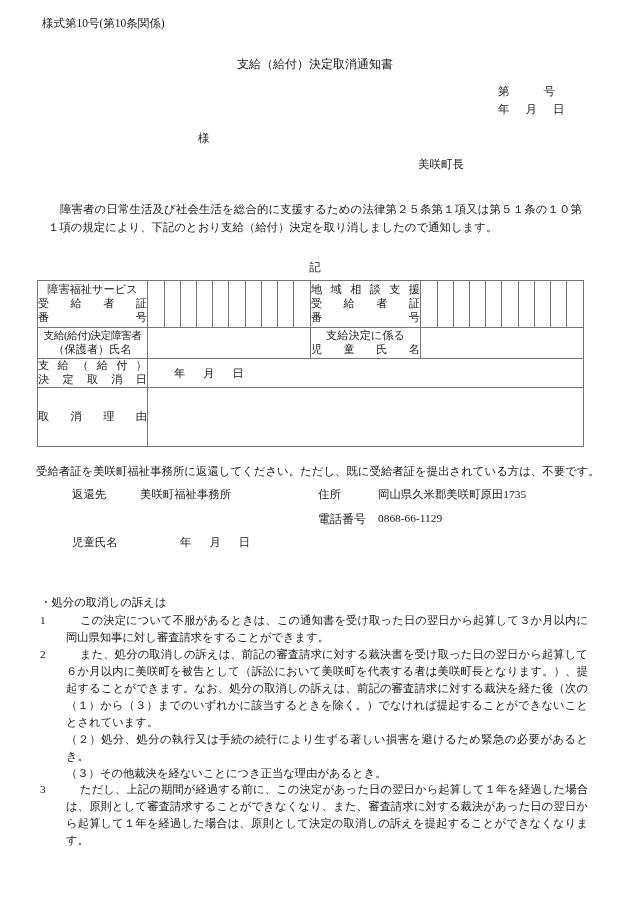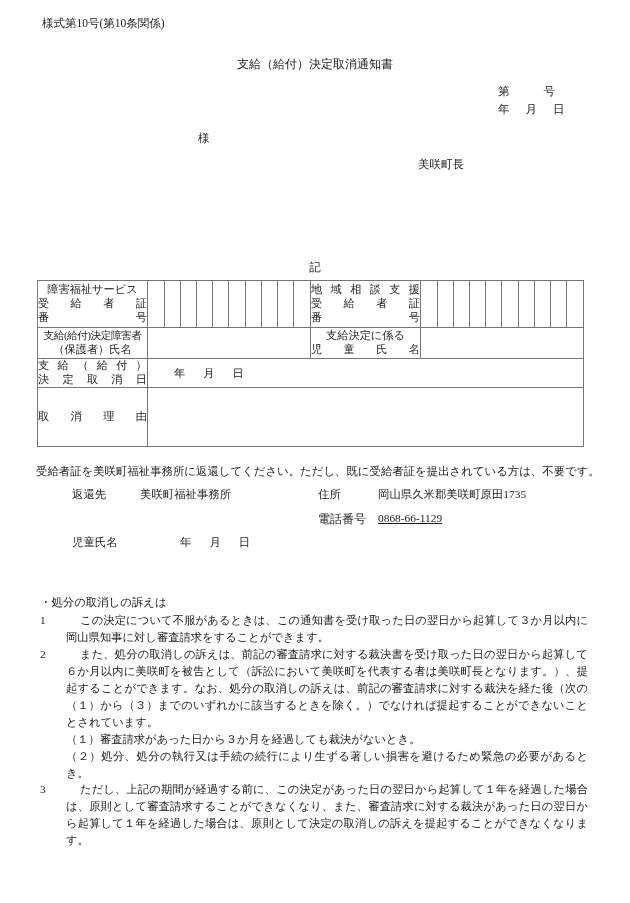--- a/index.html
+++ b/index.html
@@ -112,21 +112,21 @@
   .row-reason td { height: 58px; }
 
   
   .ret-note { left: 36px; top: 466px; font-size: 11.4px; }
 
   .ret-label1 { left: 72px;  top: 489px; font-size: 11.4px; }
   .ret-value1 { left: 140px; top: 489px; font-size: 11.4px; }
   .ret-addr-l { left: 318px; top: 489px; font-size: 11.4px; }
   .ret-addr-v { left: 378px; top: 489px; font-size: 11.4px; }
   .ret-tel-l  { left: 318px; top: 513px; font-size: 12px; }
-  .ret-tel-v  { left: 378px; top: 513px; font-size: 11.4px; text-decoration: underline; }
+  .ret-tel-v  { left: 378px; top: 513px; font-size: 11.4px; }
   .ret-lim-l  { left: 72px;  top: 537px; font-size: 11.4px; }
   .ret-lim-v  { left: 180px; top: 537px; font-size: 11.4px; }
   .ret-lim-v .g { display: inline-block; width: 18px; }
 
   
   .appeal { position: absolute; left: 40px; top: 594px; width: 548px; }
   .appeal-head {
     font-size: 11.4px;
     line-height: 1.5;
     margin-bottom: 1px;
@@ -167,20 +167,21 @@
   <div class="t num-row">
     <span>第</span><span class="sp gap1"></span><span>号</span>
   </div>
   <div class="t date-row">
     <span>年</span><span class="sp gap1"></span><span>月</span><span class="sp gap2"></span><span>日</span>
   </div>
 
   <div class="t addressee">様</div>
   <div class="t issuer">美咲町長</div>
 
+  <div class="blk body-para">障害者の日常生活及び社会生活を総合的に支援するための法律第２５条第１項又は第５１条の１０第１項の規定により、下記のとおり支給（給付）決定を取り消しましたので通知します。</div>
 
   <div class="t ki">記</div>
 
   <div class="tbl-wrap">
     <table class="form">
       <colgroup>
         <col style="width:110px">
         <col style="width:163px">
         <col style="width:110px">
         <col style="width:163px">
@@ -293,22 +294,22 @@
     <div class="ap-item">
       <span class="no">1</span>
       <span class="tx">この決定について不服があるときは、この通知書を受け取った日の翌日から起算して３か月以内に岡山県知事に対し審査請求をすることができます。</span>
     </div>
 
     <div class="ap-item">
       <span class="no">2</span>
       <span class="tx">また、処分の取消しの訴えは、前記の審査請求に対する裁決書を受け取った日の翌日から起算して６か月以内に美咲町を被告として（訴訟において美咲町を代表する者は美咲町長となります。）、提起することができます。なお、処分の取消しの訴えは、前記の審査請求に対する裁決を経た後（次の（１）から（３）までのいずれかに該当するときを除く。）でなければ提起することができないこととされています。</span>
     </div>
 
-    <div class="ap-sub">（１）審査請求があった日から３か月を経過しても裁決がないとき。</div>
     <div class="ap-sub">（２）処分、処分の執行又は手続の続行により生ずる著しい損害を避けるため緊急の必要があるとき。</div>
+    <div class="ap-sub">（３）その他裁決を経ないことにつき正当な理由があるとき。</div>
 
     <div class="ap-item">
       <span class="no">3</span>
       <span class="tx">ただし、上記の期間が経過する前に、この決定があった日の翌日から起算して１年を経過した場合は、原則として審査請求することができなくなり、また、審査請求に対する裁決があった日の翌日から起算して１年を経過した場合は、原則として決定の取消しの訴えを提起することができなくなります。</span>
     </div>
   </div>
 
 </div>
 
 </body></html>

